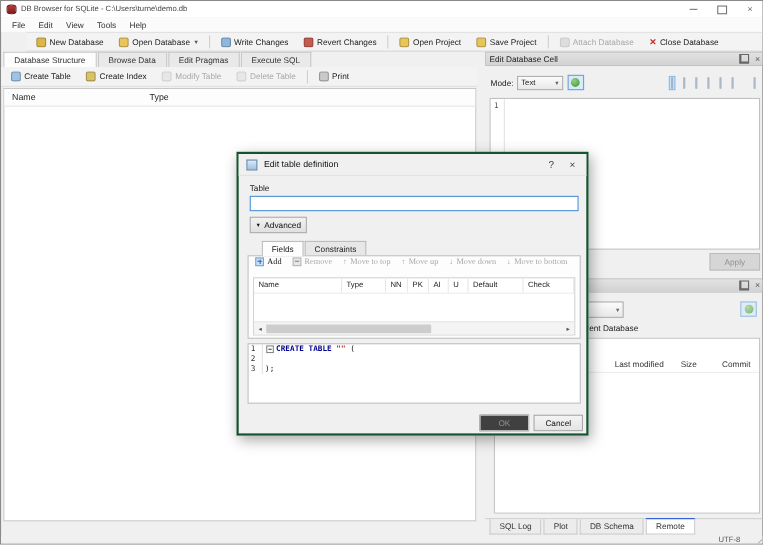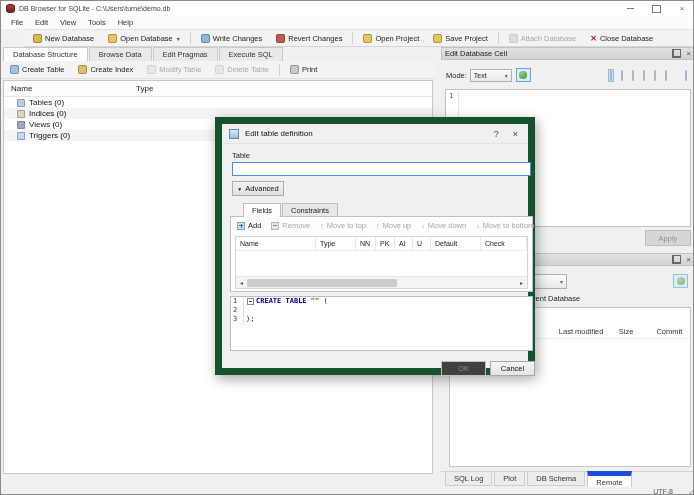--- a/index.html
+++ b/index.html
@@ -71,39 +71,39 @@
   .remote-combo{left:448px;top:273px;width:118px;height:15px;background:linear-gradient(#fbfbfb,#e9e9e9);border:1px solid #b0b0b0;box-sizing:border-box;display:flex;align-items:center;padding:0 3px;}
   .remote-combo .ctext{font-size:7px;color:#333;flex:1;white-space:nowrap;overflow:hidden;}
   .remote-label{left:520px;top:293px;font-size:7.5px;color:#222;}
   .remote-box{left:448px;top:306px;width:242px;height:160px;background:#fff;border:1px solid #c6c6c6;box-sizing:border-box;}
   .remote-cols{display:flex;margin-top:16px;border-bottom:1px solid #eee;height:14px;align-items:center;}
   .rc-cell{font-size:7.5px;color:#333;box-sizing:border-box;padding-left:4px;white-space:nowrap;overflow:hidden;}
   
   .bottomtabs{left:440px;top:470px;width:254px;height:16px;display:flex;align-items:flex-start;padding-left:4px;box-sizing:border-box;border-top:1px solid #d0d0d0;}
   .btab{padding:2px 8px;font-size:7.5px;color:#333;background:#ecenormal;}
   .btab{background:#ececec;border:1px solid #cccccc;border-top:none;margin-right:2px;}
-  .btab.active{background:#ffffff;position:relative;top:-1px;border-top:5px solid #1d4ed8;}
+  .btab.active{background:#ffffff;position:relative;top:-1px;border-top:1px solid #1d4ed8;}
   .statusbar{left:0;top:486px;width:694px;height:9px;background:#f0f0f0;display:flex;align-items:center;justify-content:flex-end;}
   .enc{font-size:7px;color:#555;margin-right:22px;}
   .grip{position:absolute;right:1px;bottom:1px;width:7px;height:7px;background:linear-gradient(135deg,transparent 55%,#c4c4c4 55%,#c4c4c4 65%,transparent 65%,transparent 75%,#c4c4c4 75%,#c4c4c4 85%,transparent 85%);}
   
-  .dialog{left:214px;top:116px;width:320px;height:258px;background:#f0f0f0;border:7px solid #14532d;box-shadow:2px 4px 12px rgba(0,0,0,.35);box-sizing:border-box;z-index:10;}
+  .dialog{left:214px;top:137px;width:320px;height:258px;background:#f0f0f0;border:2px solid #14532d;box-shadow:2px 4px 12px rgba(0,0,0,.35);box-sizing:border-box;z-index:10;}
   .dlg-titlebar{position:absolute;left:0;top:0;width:100%;height:20px;background:#f0f0f0;display:flex;align-items:center;border-bottom:1px solid #e3e3e3;box-sizing:border-box;}
   .dlg-icon{width:10px;height:10px;margin:0 6px 0 7px;background:linear-gradient(#dce9f6,#9fc0e0);border:1px solid #5f86ad;box-sizing:border-box;}
   .dlg-title{font-size:8px;color:#111;}
   .dlg-ctrl{margin-left:auto;display:flex;gap:14px;padding-right:10px;font-size:9px;color:#444;}
   .dlg-label{position:absolute;font-size:7.5px;color:#222;text-align:center;}
   .dlg-input{position:absolute;left:10px;top:38px;width:299px;height:14px;background:#fff;border:1px solid #4a90d9;box-sizing:border-box;font-size:8px;padding:0 2px;font-family:"Liberation Sans",sans-serif;}
   .adv-btn{position:absolute;left:10px;top:57px;width:52px;height:15px;background:linear-gradient(#f2f2f2,#e0e0e0);border:1px solid #ababab;box-sizing:border-box;display:flex;align-items:center;justify-content:center;gap:3px;font-size:7.5px;color:#111;}
   .adv-arrow{font-size:5px;color:#111;}
   .dlg-tabs{position:absolute;left:8px;top:79px;display:flex;align-items:flex-end;margin-left:13px;}
   .dtab{padding:2px 8px;font-size:7.5px;color:#222;background:#e7e7e7;border:1px solid #bdbdbd;border-bottom:none;margin-right:1px;}
   .dtab.active{background:#fdfdfd;position:relative;z-index:3;}
   .fields-panel{position:absolute;left:8px;top:92px;width:303px;height:76px;background:#fdfdfd;border:1px solid #c0c0c0;box-sizing:border-box;}
-  .fld-toolbar{display:flex;align-items:center;height:17px;padding-left:4px;}
+  .fld-toolbar{display:flex;align-items:flex-start;height:17px;padding-left:4px;font-family:Liberation Serif, serif;}
   .fbtn{display:flex;align-items:center;gap:3px;font-size:7.5px;color:#111;padding:0 8px 0 2px;white-space:nowrap;}
   .fbtn.disabled{color:#a6a6a6;}
   .f-ic{width:8px;height:8px;border:1px solid #7aa6d4;background:#cce0f4;position:relative;box-sizing:border-box;flex:none;}
   .f-ic.plus::before,.f-ic.plus::after{content:"";position:absolute;background:#2f6fb5;}
   .f-ic.plus::before{left:1px;top:2.5px;width:4px;height:1px;}
   .f-ic.plus::after{left:2.5px;top:1px;width:1px;height:4px;}
   .f-ic.minus::before{content:"";position:absolute;background:#8a8a8a;left:1px;top:2.5px;width:4px;height:1px;}
   .fbtn.disabled .f-ic{border-color:#b9b9b9;background:#e6e6e6;}
   .f-arrow{font-size:7px;color:#9b9b9b;}
   .dlg-grid{position:absolute;left:4px;top:19px;width:293px;height:53px;border:1px solid #d4d4d4;background:#fff;box-sizing:border-box;}
@@ -221,38 +221,20 @@
       <span class="ticon" style="background: rgb(201, 201, 201);"></span>
       <span>Print</span>
     </div>
   </div>
 
 <div class="abs treebox">
   <div class="tree-header" id="tree-header">
       <span class="th-cell" style="width: 125px;">Name</span>
       <span class="th-cell" style="width: 58px;">Type</span>
     </div>
-  <div id="tree-rows">
-      <div class="tree-row">
-        <span class="tree-icon" style="background: rgb(183, 207, 232);"></span>
-        <span>Tables (0)</span>
-      </div>
-      <div class="tree-row alt">
-        <span class="tree-icon" style="background: rgb(221, 214, 174);"></span>
-        <span>Indices (0)</span>
-      </div>
-      <div class="tree-row">
-        <span class="tree-icon" style="background: rgb(154, 170, 184);"></span>
-        <span>Views (0)</span>
-      </div>
-      <div class="tree-row alt">
-        <span class="tree-icon" style="background: rgb(198, 217, 238);"></span>
-        <span>Triggers (0)</span>
-      </div>
-    </div>
 </div>
 
 <div class="abs panel-header" style="left:440px;top:46px;">
   <span class="ph-title">Edit Database Cell</span>
   <span class="ph-icons">
     <span class="ph-float"></span>
     <span class="ph-x">×</span>
   </span>
 </div>
 <div class="abs cellbar">

